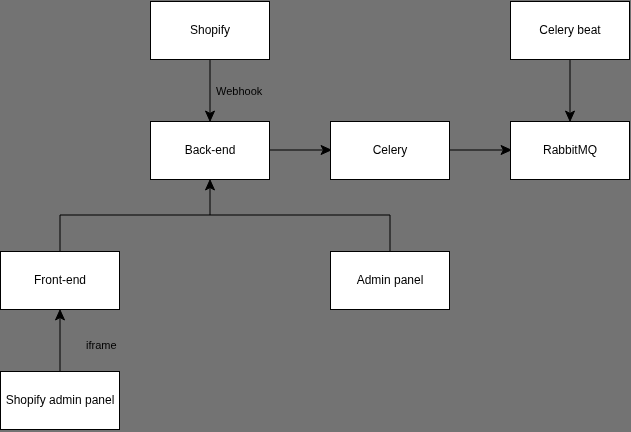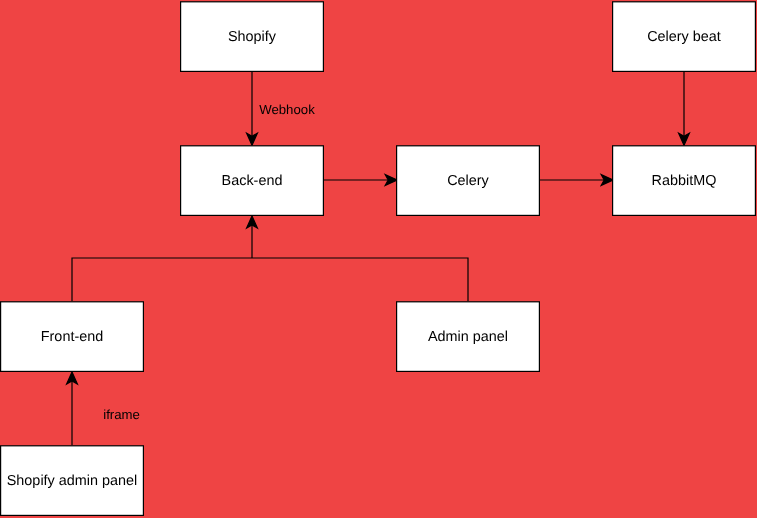--- a/index.html
+++ b/index.html
@@ -4,21 +4,21 @@
 <style>
   html, body {
     margin: 0;
     padding: 0;
     background: #ffffff;
   }
   #canvas {
     position: relative;
     width: 631px;
     height: 432px;
-    background: #ef4444;
+    background: #737373;
     overflow: hidden;
     font-family: "Liberation Sans", sans-serif;
   }
   #diagram-svg {
     position: absolute;
     top: 0;
     left: 0;
     width: 631px;
     height: 432px;
   }

